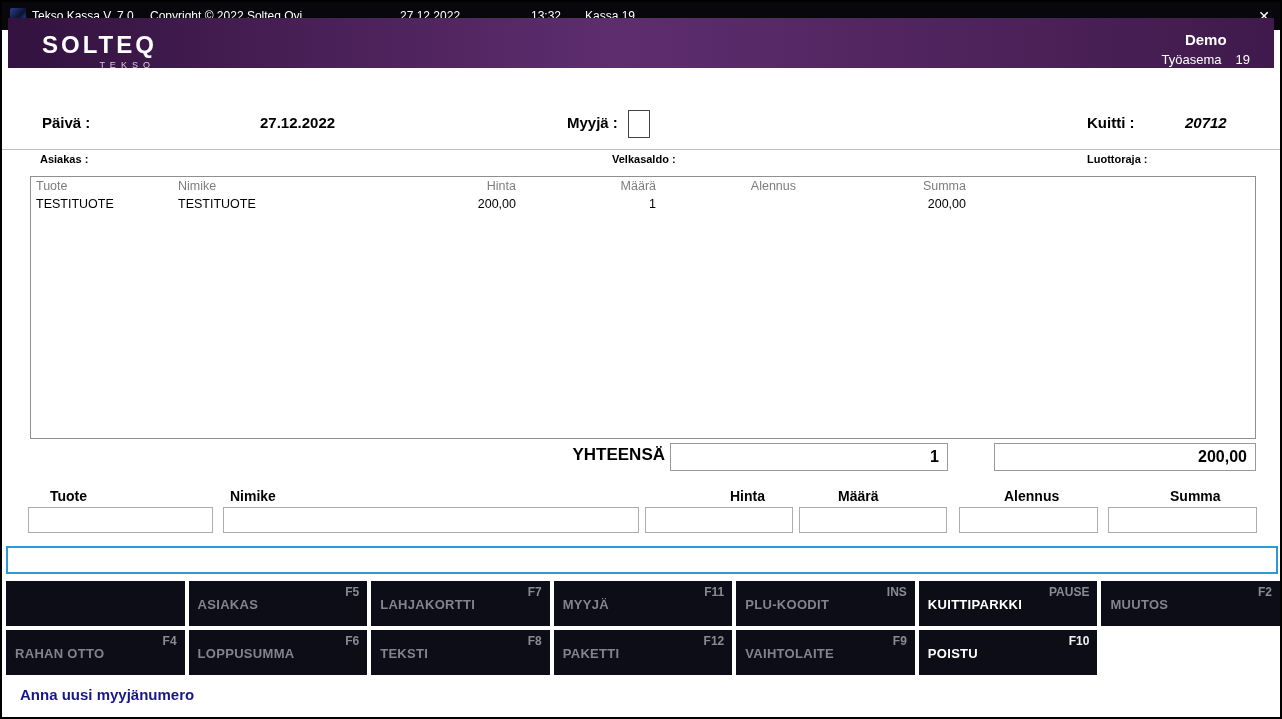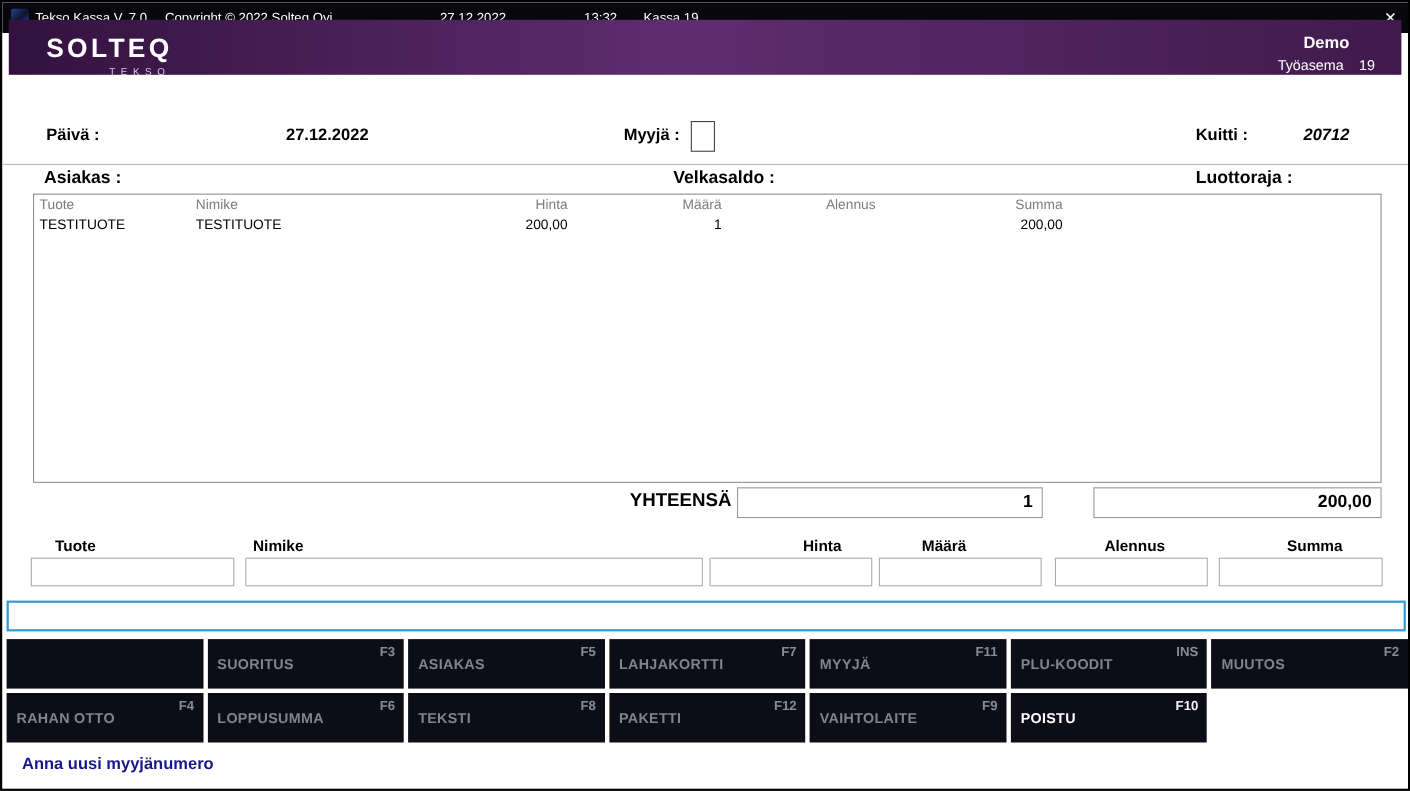--- a/index.html
+++ b/index.html
@@ -38,21 +38,21 @@
     position:absolute; left:50%; top:50%; transform:translate(-50%,-50%);
     font-size:27px; font-weight:700; letter-spacing:16px; padding-left:16px; white-space:nowrap;margin-top:44px;
   }
   .header-right { position:absolute; right:24px; top:13px; text-align:center; }
   .hr-mode { font-size:15px; font-weight:700; }
   .hr-ws   { font-size:13px; margin-top:4px; }
   .hr-ws .ws-val { margin-left:14px; }
   
   .abs { position:absolute; white-space:nowrap; }
   .lbl-lg { font-size:15px; font-weight:700; color:#000; }
-  .lbl-sm { font-size:16px; font-weight:700; color:#000; }
+  .lbl-sm { font-size:11px; font-weight:700; color:#000; }
   .seller-box {
     position:absolute; left:626px; top:108px; width:22px; height:28px;
     border:1px solid #444; background:#fff; text-align:center; font-size:14px;
   }
   .divider { position:absolute; top:147px; left:0; right:0; height:1px; background:#bcbcbc; }
   
   .sales-table {
     position:absolute; left:28px; top:174px; width:1226px; height:263px;
     border:1px solid #8f8f8f; background:#fff; font-size:12.5px;
   }
@@ -184,38 +184,38 @@
   <input class="entry-input" style="left: 1106px; width: 149px;" value="">
 
   <input class="command-input" value="" style="">
 
   <div class="btn-grid">
     <div class="fbtn">
       <span class="blabel"></span>
       <span class="bkey"></span>
     </div>
     <div class="fbtn">
-      <span class="blabel">SUORITUS</span>
-      <span class="bkey">F3</span>
-    </div>
-    <div class="fbtn">
       <span class="blabel">ASIAKAS</span>
       <span class="bkey">F5</span>
     </div>
     <div class="fbtn">
       <span class="blabel">LAHJAKORTTI</span>
       <span class="bkey">F7</span>
     </div>
     <div class="fbtn">
       <span class="blabel">MYYJÄ</span>
       <span class="bkey">F11</span>
     </div>
     <div class="fbtn">
       <span class="blabel">PLU-KOODIT</span>
       <span class="bkey">INS</span>
+    </div>
+    <div class="fbtn hl">
+      <span class="blabel">KUITTIPARKKI</span>
+      <span class="bkey">PAUSE</span>
     </div>
 
     <div class="fbtn">
       <span class="blabel">MUUTOS</span>
       <span class="bkey">F2</span>
     </div>
     <div class="fbtn">
       <span class="blabel">RAHAN OTTO</span>
       <span class="bkey">F4</span>
     </div>

